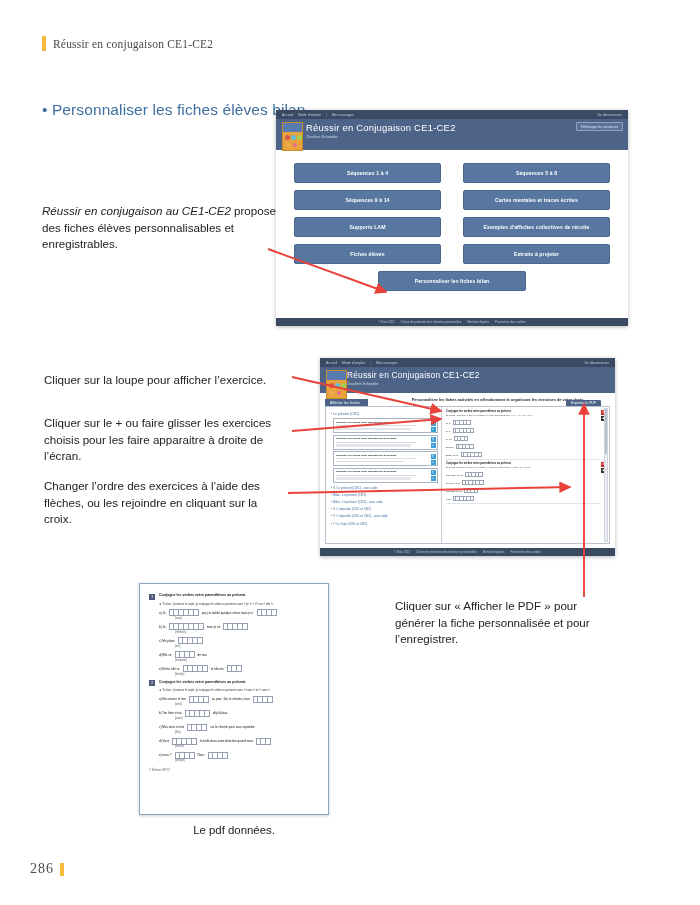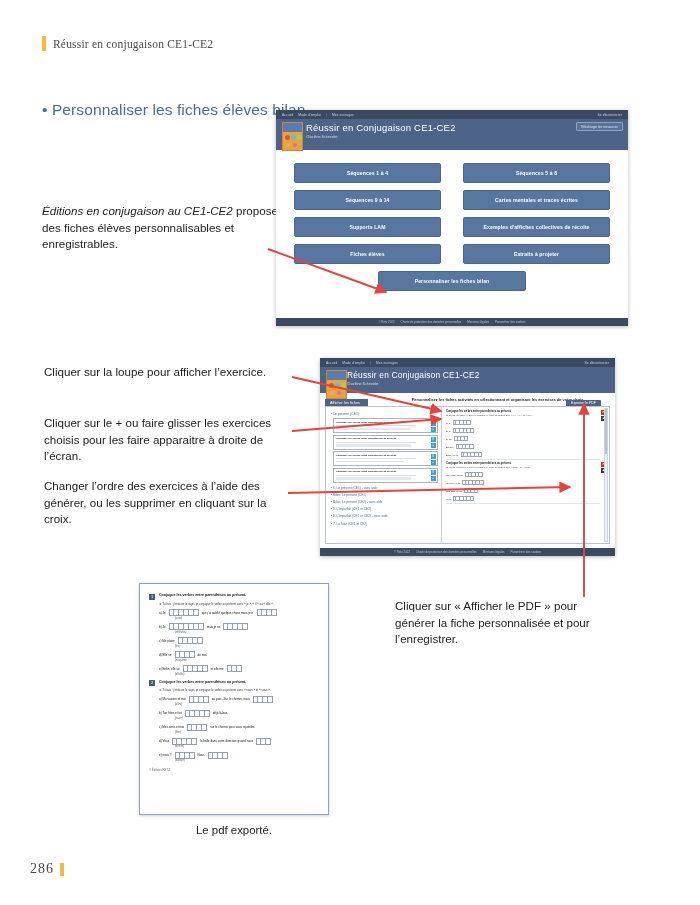--- a/index.html
+++ b/index.html
@@ -34,21 +34,21 @@
   }
 
   
   .para {
     position:absolute;
     font-size:11.6px; line-height:16.5px; color:#222;
   }
   .para em { font-style:italic; }
 
   .p-intro  { left:42px; top:203px; width:248px; }
-  .p-loupe  { left:44px; top:364px; width:250px; }
+  .p-loupe  { left:44px; top:372px; width:250px; }
   .p-plus   { left:44px; top:415px; width:248px; }
   .p-ordre  { left:44px; top:478px; width:244px; }
   .p-export { left:395px; top:598px; width:215px; }
 
   
   .shot {
     position:absolute;
     background:#ffffff;
     box-shadow:0 1px 4px rgba(0,0,0,.28);
     overflow:hidden;
@@ -215,21 +215,21 @@
 <body>
 
 <div class="runhead">
   <span class="bar"></span>
   <span class="txt">Réussir en conjugaison CE1-CE2</span>
 </div>
 
 <div class="section-title">• Personnaliser les fiches élèves bilan</div>
 
 <div class="para p-intro">
-  <em>Éditions en conjugaison au CE1-CE2</em><span> propose des fiches élèves personnalisables et enregistrables.</span>
+  <em>Réussir en conjugaison au CE1-CE2</em><span> propose des fiches élèves personnalisables et enregistrables.</span>
 </div>
 
 <div class="shot" id="shot1">
   <div class="shot-topbar">
     <div class="nav">
       <span>Accueil</span>
       <span>Mode d'emploi</span>
       <span class="sep">|</span>
       <span>Mes ouvrages</span>
     </div>
@@ -269,21 +269,21 @@
   <div class="shot-footer">
     <span>© Retz 2022</span>
     <span>Charte de protection des données personnelles</span>
     <span>Mentions légales</span>
     <span>Paramétrer des cookies</span>
   </div>
 </div>
 
 <div class="para p-loupe">Cliquer sur la loupe pour afficher l’exercice.</div>
 <div class="para p-plus">Cliquer sur le + ou faire glisser les exercices choisis pour les faire apparaitre à droite de l’écran.</div>
-<div class="para p-ordre">Changer l’ordre des exercices à l’aide des générer, ou les supprimer en cliquant sur la croix.</div>
+<div class="para p-ordre">Changer l’ordre des exercices à l’aide des flèches, ou les rejoindre en cliquant sur la croix.</div>
 
 <div class="shot" id="shot2">
   <div class="shot-topbar">
     <div class="nav">
       <span>Accueil</span>
       <span>Mode d'emploi</span>
       <span class="sep">|</span>
       <span>Mes ouvrages</span>
     </div>
     <span class="right">Se déconnecter</span>
@@ -665,21 +665,21 @@
           <span></span>
           <span></span>
         </span>
     </div>
     <div class="pdf-hint">(attrapé)</div>
   </div>
 
   <div class="pdf-credit">© Éditions RETZ</div>
 </div>
 
-<div class="pdf-caption">Le pdf exporté.</div>
+<div class="pdf-caption">Le pdf données.</div>
 
 <svg class="arrow-svg" viewBox="0 0 700 905">
   <defs>
     <marker id="ah" markerWidth="7" markerHeight="7" refX="5.6" refY="3" orient="auto">
       <path d="M0,0 L6.5,3 L0,6 z" fill="#e8423a"></path>
     </marker>
   </defs>
 
   <line x1="268" y1="249" x2="386" y2="292" stroke="#e8423a" stroke-width="1.9" marker-end="url(#ah)"></line>
 

